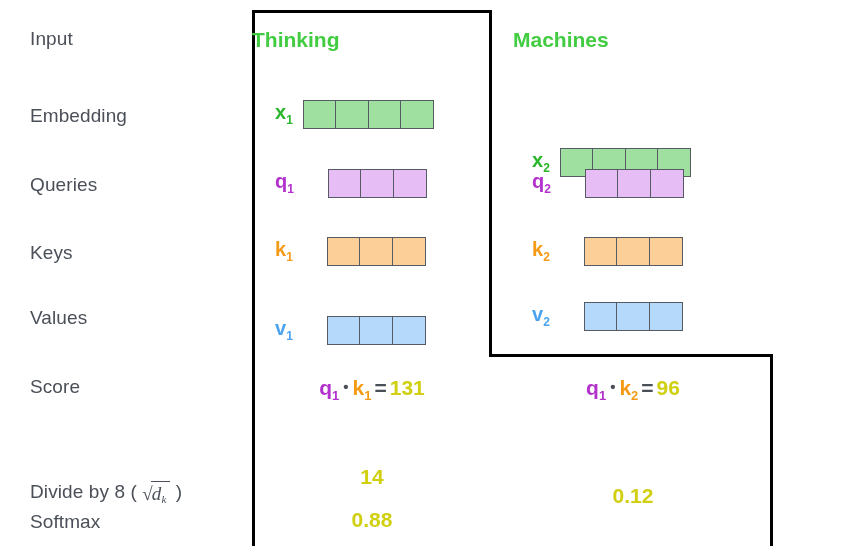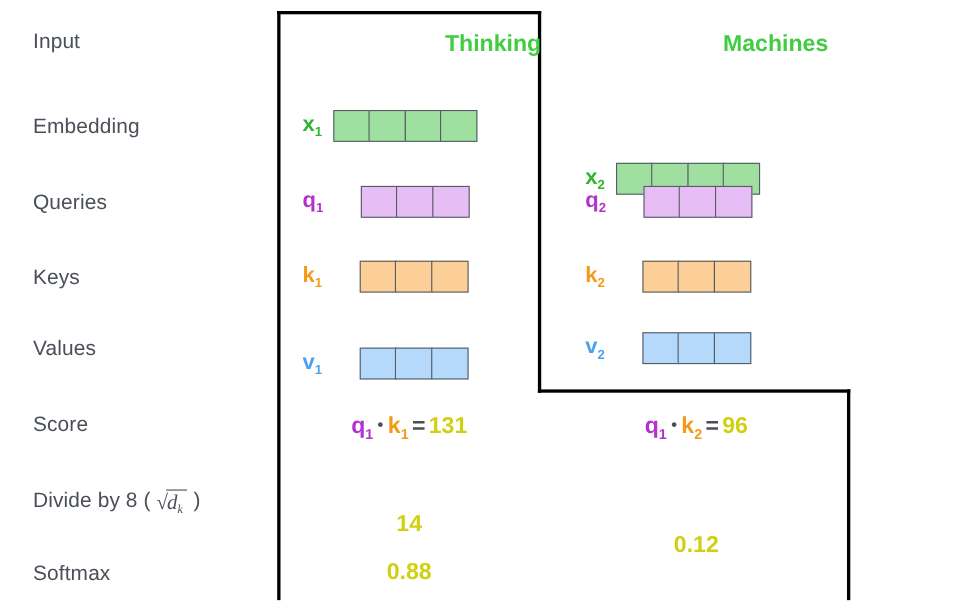--- a/index.html
+++ b/index.html
@@ -26,20 +26,21 @@
     white-space: nowrap;
     letter-spacing: 0.1px;
   }
   .row-label .radical {
     display: inline-block;
     position: relative;
     font-family: "Liberation Serif", serif;
     font-style: normal;
     font-size: 19px;
     vertical-align: -2px;
+    margin-top: 36px;
   }
   .row-label .radicand {
     display: inline-block;
     border-top: 1px solid #4a4f58;
     padding: 1px 4px 0 1px;
     margin-left: -2px;
     font-style: italic;
   }
   .row-label .sub {
     font-size: 11px;
@@ -53,21 +54,21 @@
     background: #000000;
   }
 
   
   .col-title {
     position: absolute;
     font-size: 21px;
     font-weight: bold;
     color: #41cc41;
     white-space: nowrap;
-    text-align: right;
+    text-align: left;
   }
 
   
   .vec {
     position: absolute;
     display: flex;
     align-items: center;
     height: 30px;
   }
   .vec-tag {

